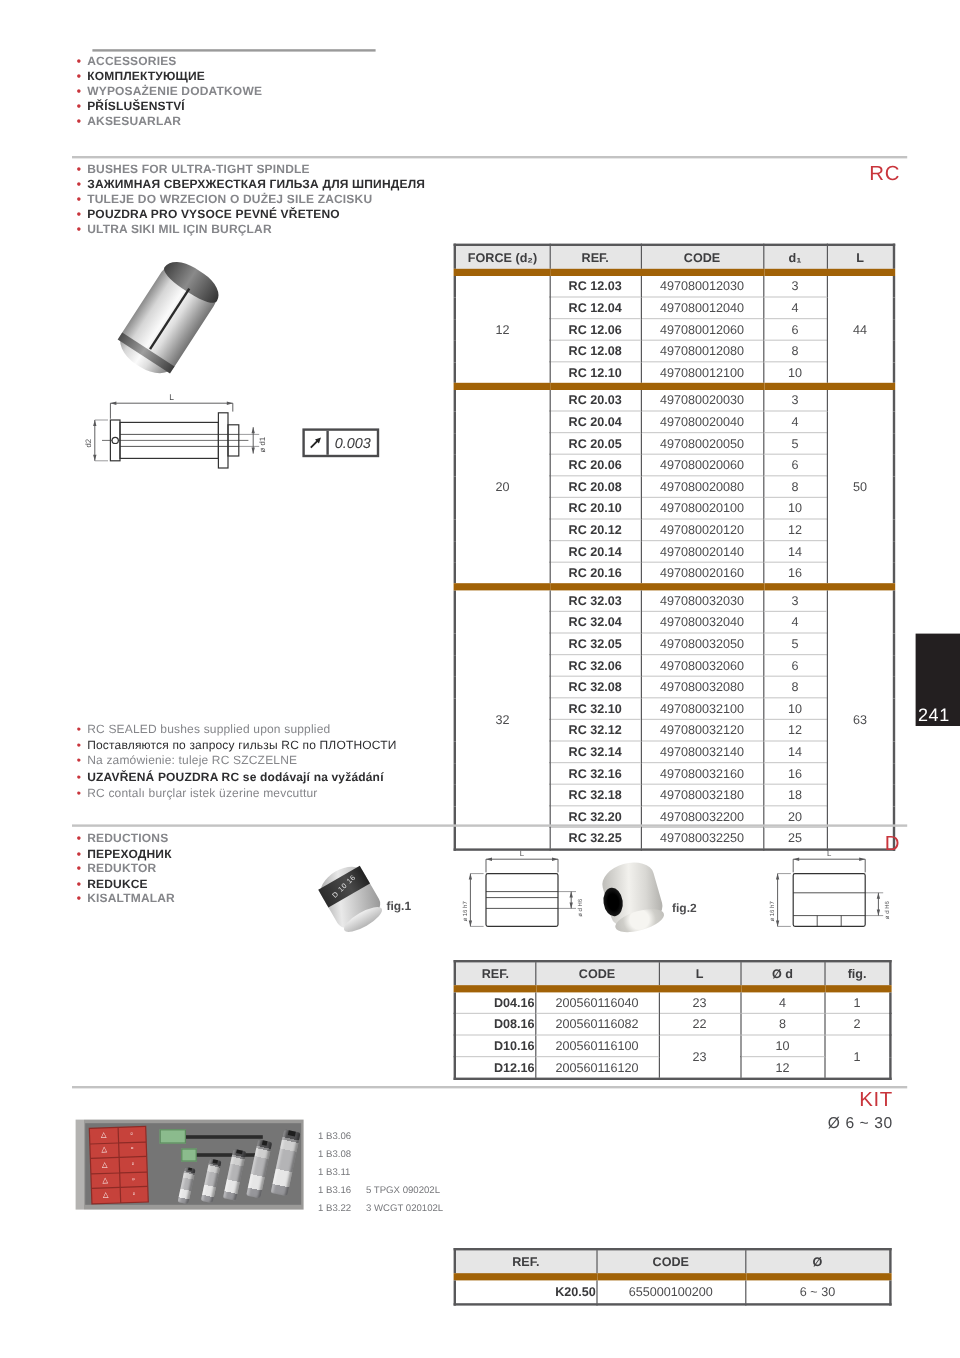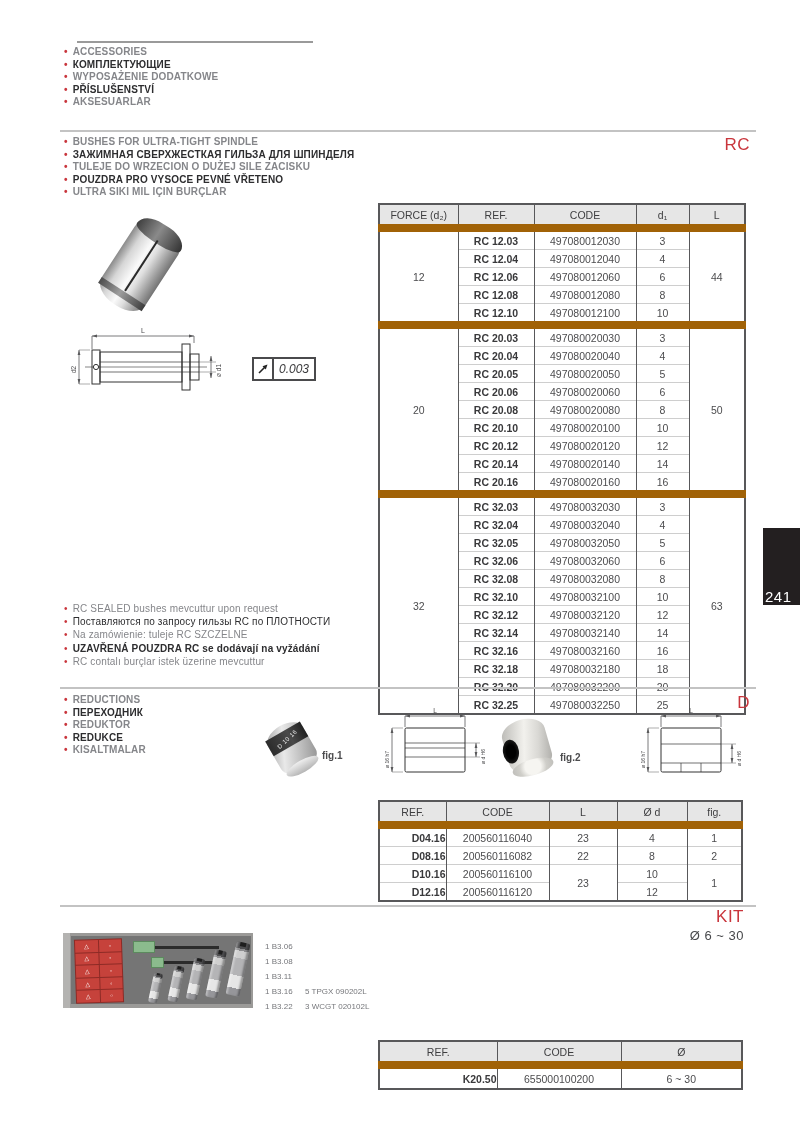--- a/index.html
+++ b/index.html
@@ -16,25 +16,25 @@
   .blist .gray{color:#85868a;}
   .blist .dark{color:#2d2d2f;}
   .blist.notes li{font-weight:400;line-height:13.2px;}
   .blist.notes .b{font-weight:700;}
 
   .section-code{position:absolute;font-size:17px;color:#c9353c;letter-spacing:.5px;}
   .kit-range{position:absolute;font-size:13px;color:#47484b;letter-spacing:.5px;}
 
   
   table.cat{position:absolute;border-collapse:collapse;table-layout:fixed;border:2px solid #58585a;background:#fff;}
-  .cat th{background:#e6e6e6;border:1px solid #58585a;border-bottom:2px solid #58585a;font-weight:400;
+  .cat th{background:#e6e6e6;border:1px solid #58585a;border-bottom:2px solid #58585a;font-weight:700;
           font-size:10.5px;color:#3e3e40;height:19px;padding:0;text-align:center;}
   .cat td{border-left:1px solid #58585a;border-right:1px solid #58585a;border-top:1px solid #cecece;
           font-size:10.5px;color:#4c4c4e;text-align:center;height:17px;padding:0;}
-  .cat tr.gs td{border-top:8px solid #a16207;}
+  .cat tr.gs td{border-top:6px solid #a16207;}
   .cat td.ref{font-weight:700;color:#39393b;}
   .cat td.left{text-align:right;padding-left:8px;}
   #kit-table td{height:19px;}
 
   
   .page-tab{position:absolute;left:763px;top:528px;width:37px;height:77px;background:#231f20;}
   .page-tab span{position:absolute;left:2px;bottom:0;color:#fff;font-size:15px;letter-spacing:.5px;}
 
   
   .tolbox{position:absolute;left:252px;top:357px;width:60px;height:20px;border:2px solid #4a4a4c;display:flex;background:#fff;}
@@ -349,21 +349,21 @@
           <td class="ref">RC 32.25</td>
           <td>497080032250</td>
           <td>25</td>
         </tr>
       </tbody>
   </table>
 
   <ul class="blist notes" style="left:64px;top:602px;">
       <li>
         <span class="dot">•</span>
-        <span class="gray">RC SEALED bushes mevcuttur upon request</span>
+        <span class="gray">RC SEALED bushes supplied upon supplied</span>
       </li>
       <li>
         <span class="dot">•</span>
         <span class="dark">Поставляются по запросу гильзы RC по ПЛОТНОСТИ</span>
       </li>
       <li>
         <span class="dot">•</span>
         <span class="gray">Na zamówienie: tuleje RC SZCZELNE</span>
       </li>
       <li>

